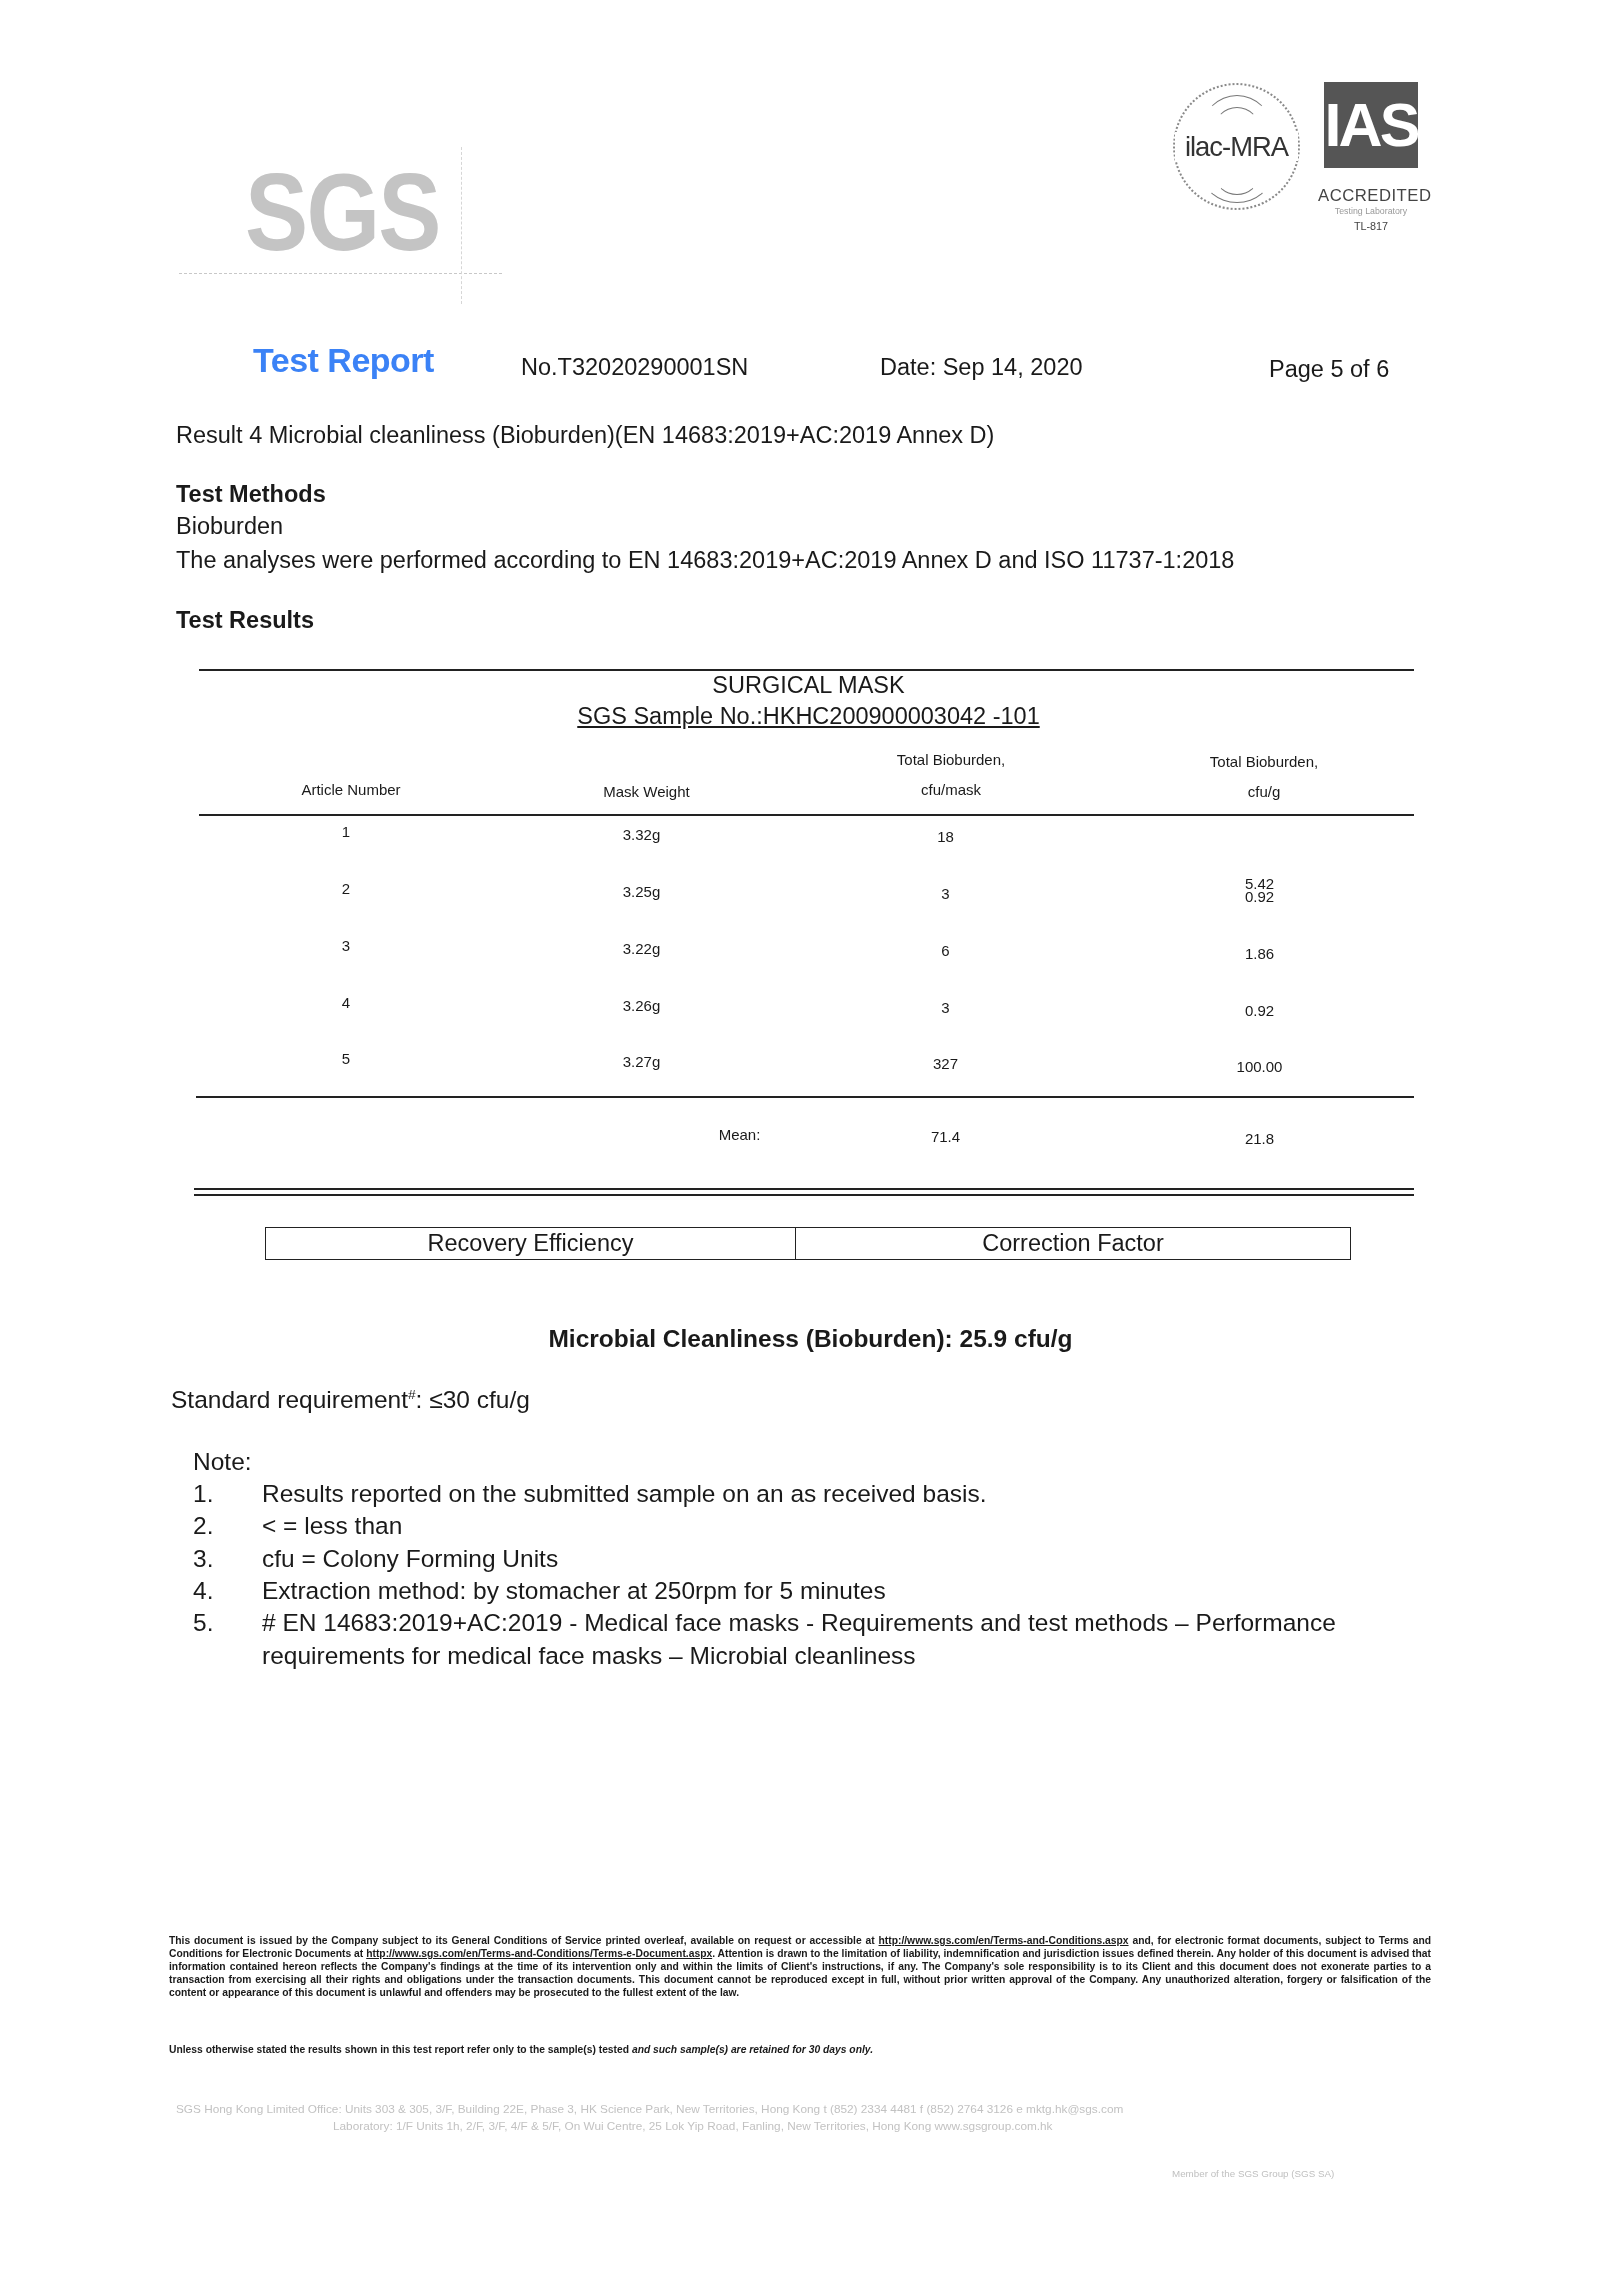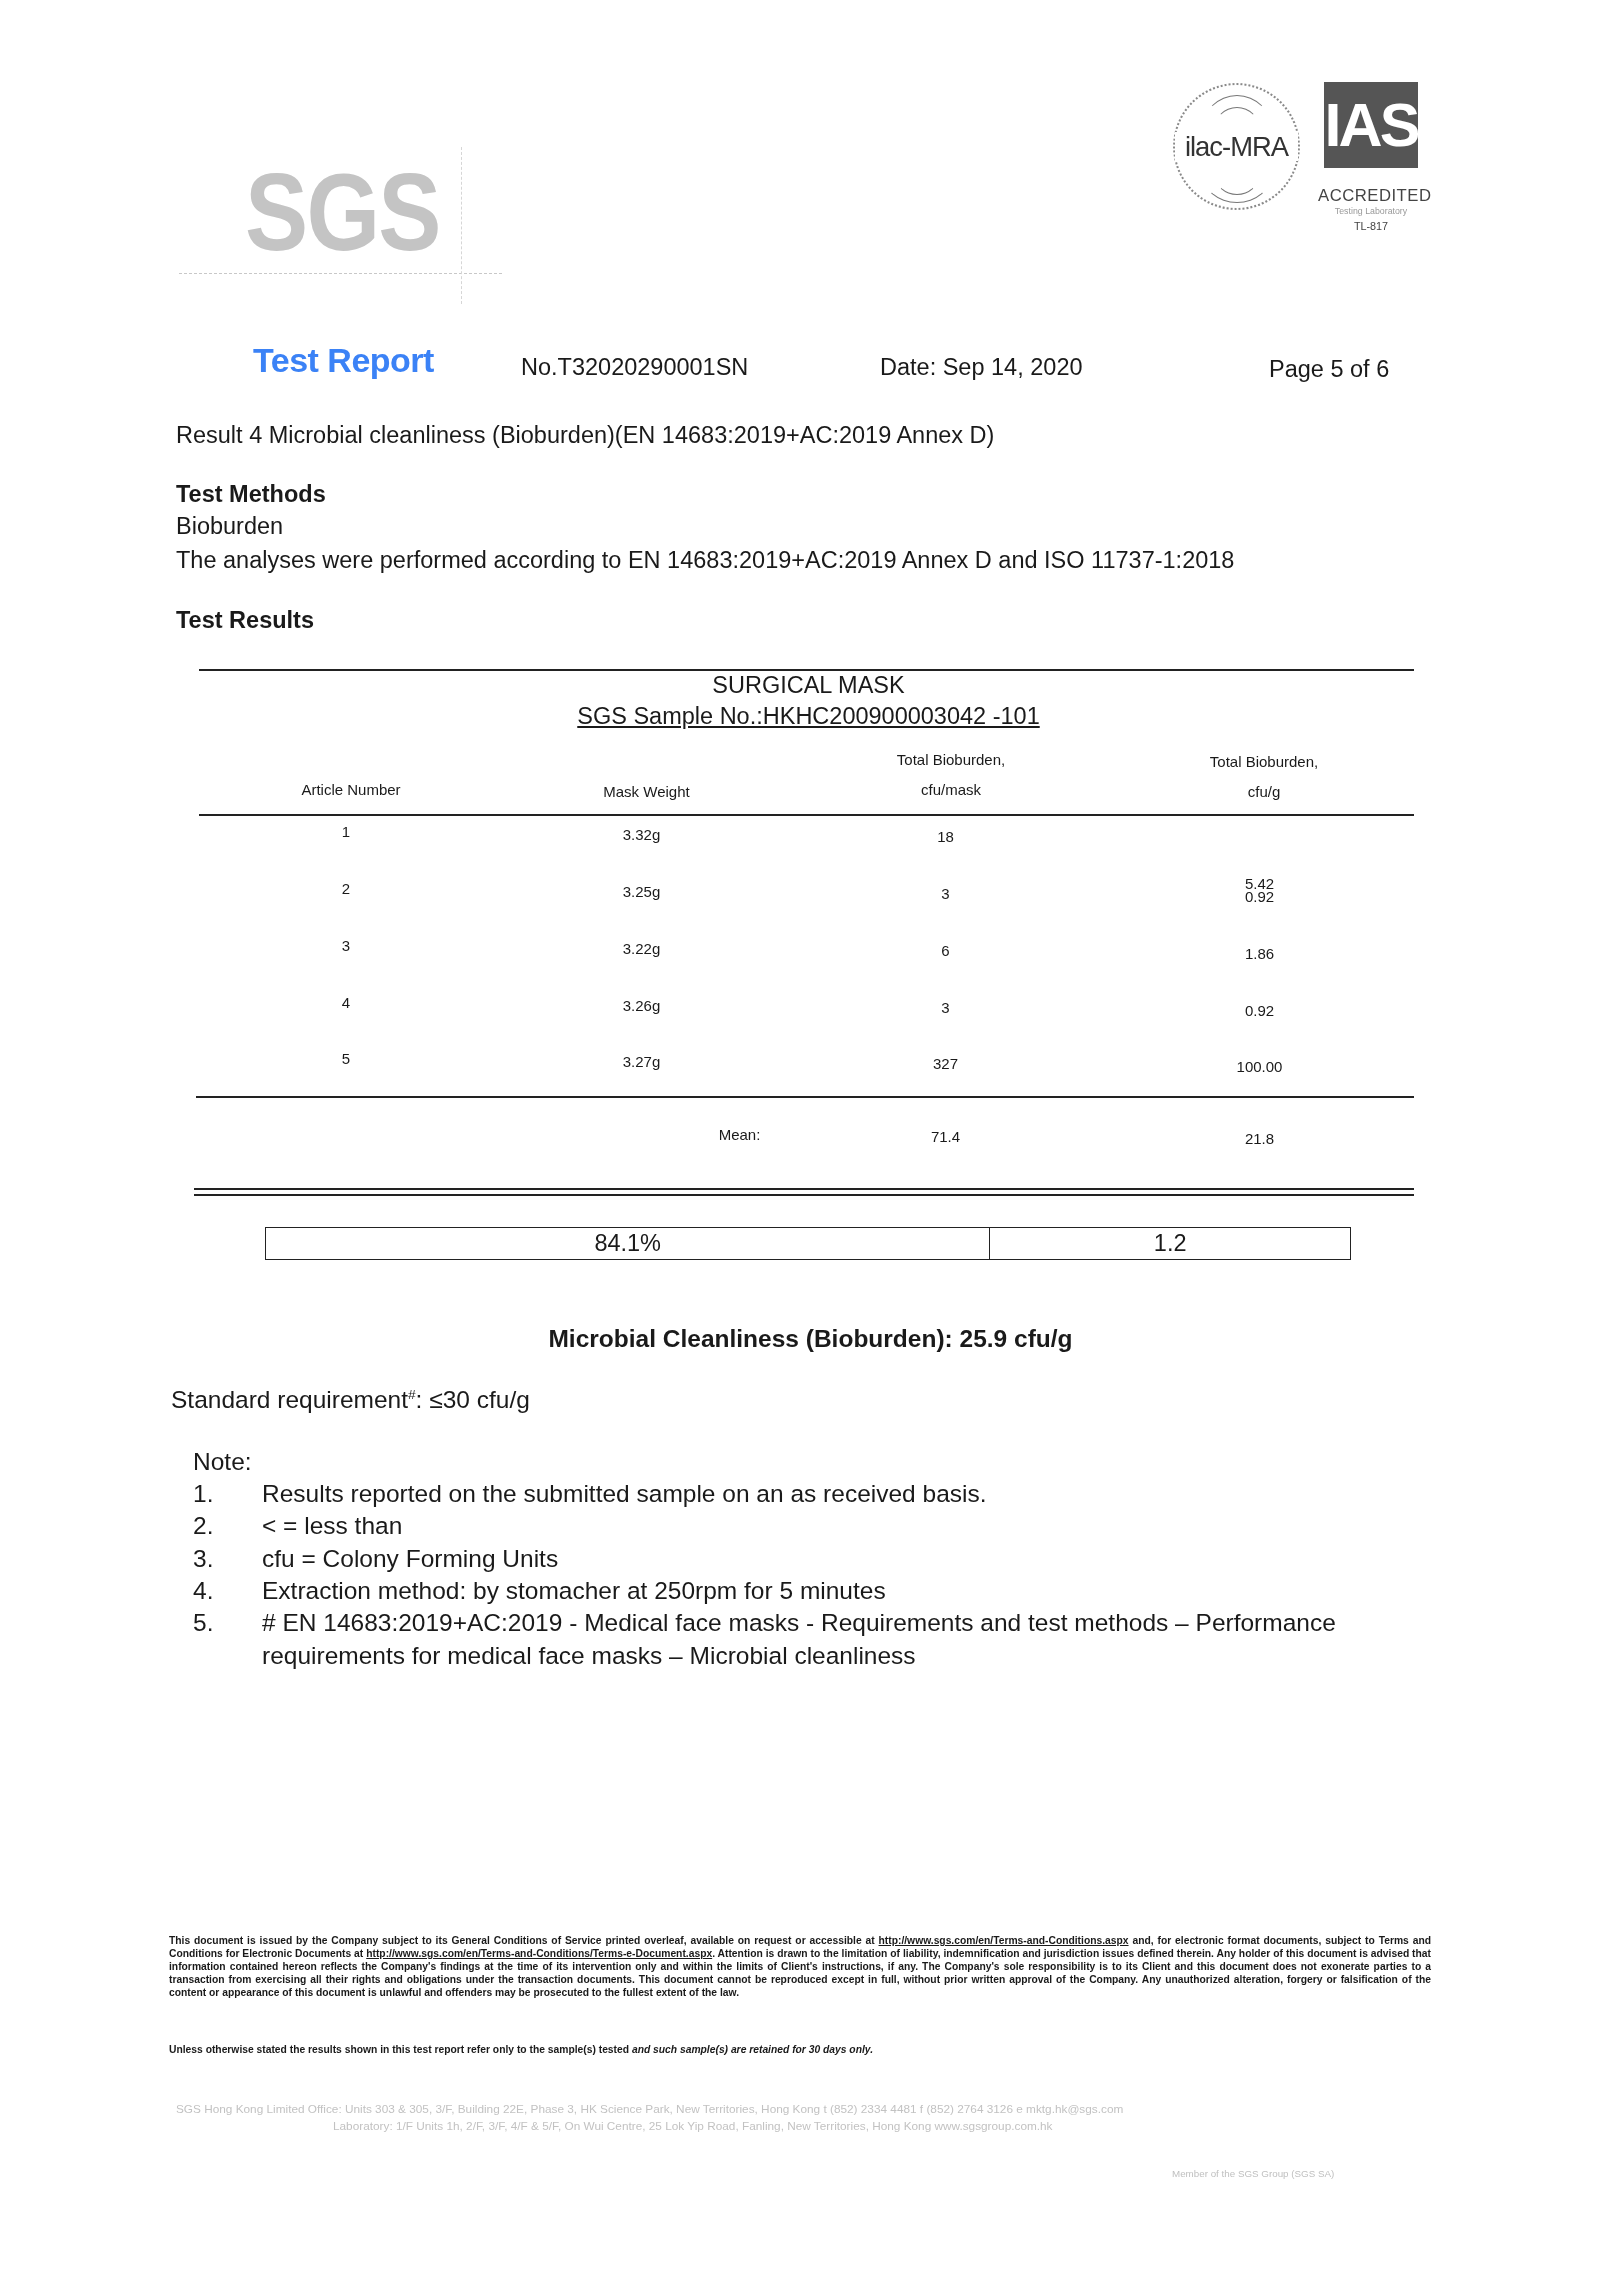--- a/index.html
+++ b/index.html
@@ -149,23 +149,23 @@
     <div class="cell" style="left:882px;top:1128px;width:127px;">71.4</div>
     <div class="cell" style="left:1196px;top:1130px;width:127px;">21.8</div>
   </div>
 
   <div class="rule" style="left:194px;top:1188px;width:1220px;"></div>
   <div class="rule" style="left:194px;top:1194px;width:1220px;"></div>
 </div>
 
 <table class="abs rec-table">
   <tbody>
-  <tr>
-    <td>84.1%</td>
-    <td>1.2</td>
+      <tr>
+    <td style="width:529px;">Recovery Efficiency</td>
+    <td>Correction Factor</td>
   </tr>
 </tbody>
   </table>
 
 <div class="abs summary">Microbial Cleanliness (Bioburden): 25.9 cfu/g</div>
 
 <div class="abs std-req"><span>Standard requirement</span><sup style="font-size:13.7px;">#</sup><span>: ≤30 cfu/g</span></div>
 
 <div class="abs note-lbl">Note:</div>
 <div>

